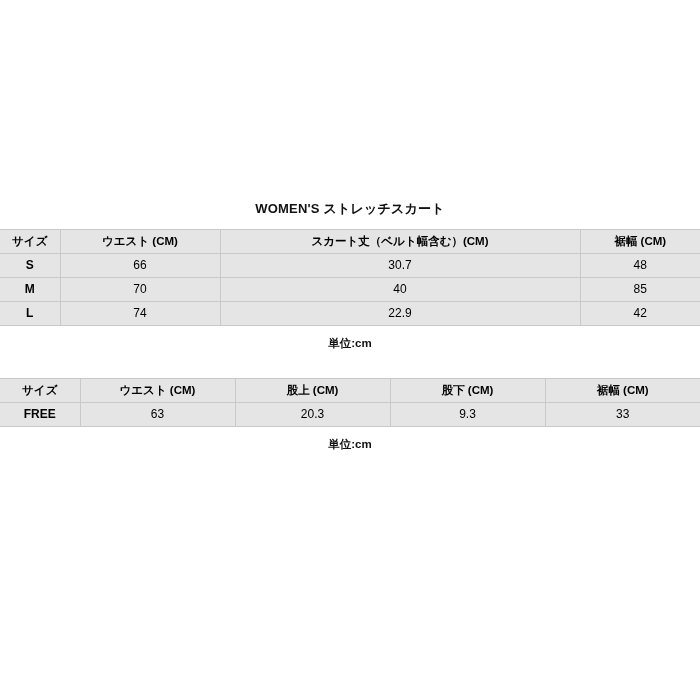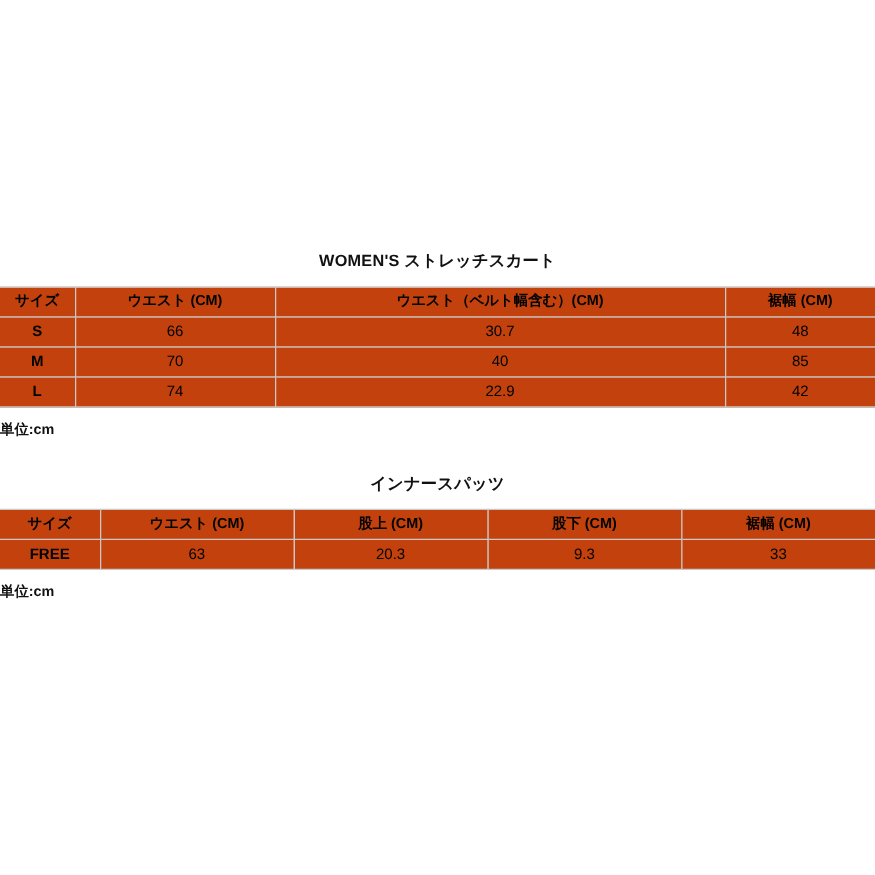--- a/index.html
+++ b/index.html
@@ -40,21 +40,21 @@
     font-size: 12px;
   }
 
   table.size-table th,
   table.size-table td {
     border: 1px solid #c9c9c9;
     padding: 4px 2px;
     text-align: center;
     vertical-align: middle;
     line-height: 15px;
-    background: #c2410c;
+    background: #e5e5e5;
   }
 
   table.size-table thead th {
     font-weight: bold;
     font-size: 11.5px;
     color: #000000;
   }
 
   table.size-table tbody td {
     font-size: 12px;
@@ -67,20 +67,21 @@
 
   
   table.size-table tr > *:first-child {
     border-left: none;
   }
   table.size-table tr > *:last-child {
     border-right: none;
   }
 
   .unit-note {
+    text-align: center;
     font-size: 11.5px;
     font-weight: bold;
     color: #111111;
     margin-top: 10px;
   }
 
   
   #block-skirt {
     position: absolute;
     left: 0;
@@ -107,21 +108,21 @@
       <colgroup>
         <col style="width:60px">
         <col style="width:160px">
         <col style="width:360px">
         <col style="width:120px">
       </colgroup>
       <thead>
         <tr>
           <th>サイズ</th>
           <th>ウエスト (CM)</th>
-          <th>ウエスト（ベルト幅含む）(CM)</th>
+          <th>スカート丈（ベルト幅含む）(CM)</th>
           <th>裾幅 (CM)</th>
         </tr>
       </thead>
       <tbody>
         <tr>
           <td class="size-cell">S</td>
           <td>66</td>
           <td>30.7</td>
           <td>48</td>
         </tr>
@@ -136,21 +137,20 @@
           <td>74</td>
           <td>22.9</td>
           <td>42</td>
         </tr>
       </tbody>
     </table>
     <div class="unit-note">単位:cm</div>
   </div>
 
   <div class="block" id="block-inner">
-    <div class="block-title">インナースパッツ</div>
     <table class="size-table">
       <colgroup>
         <col style="width:80px">
         <col style="width:155px">
         <col style="width:155px">
         <col style="width:155px">
         <col style="width:155px">
       </colgroup>
       <thead>
         <tr>

